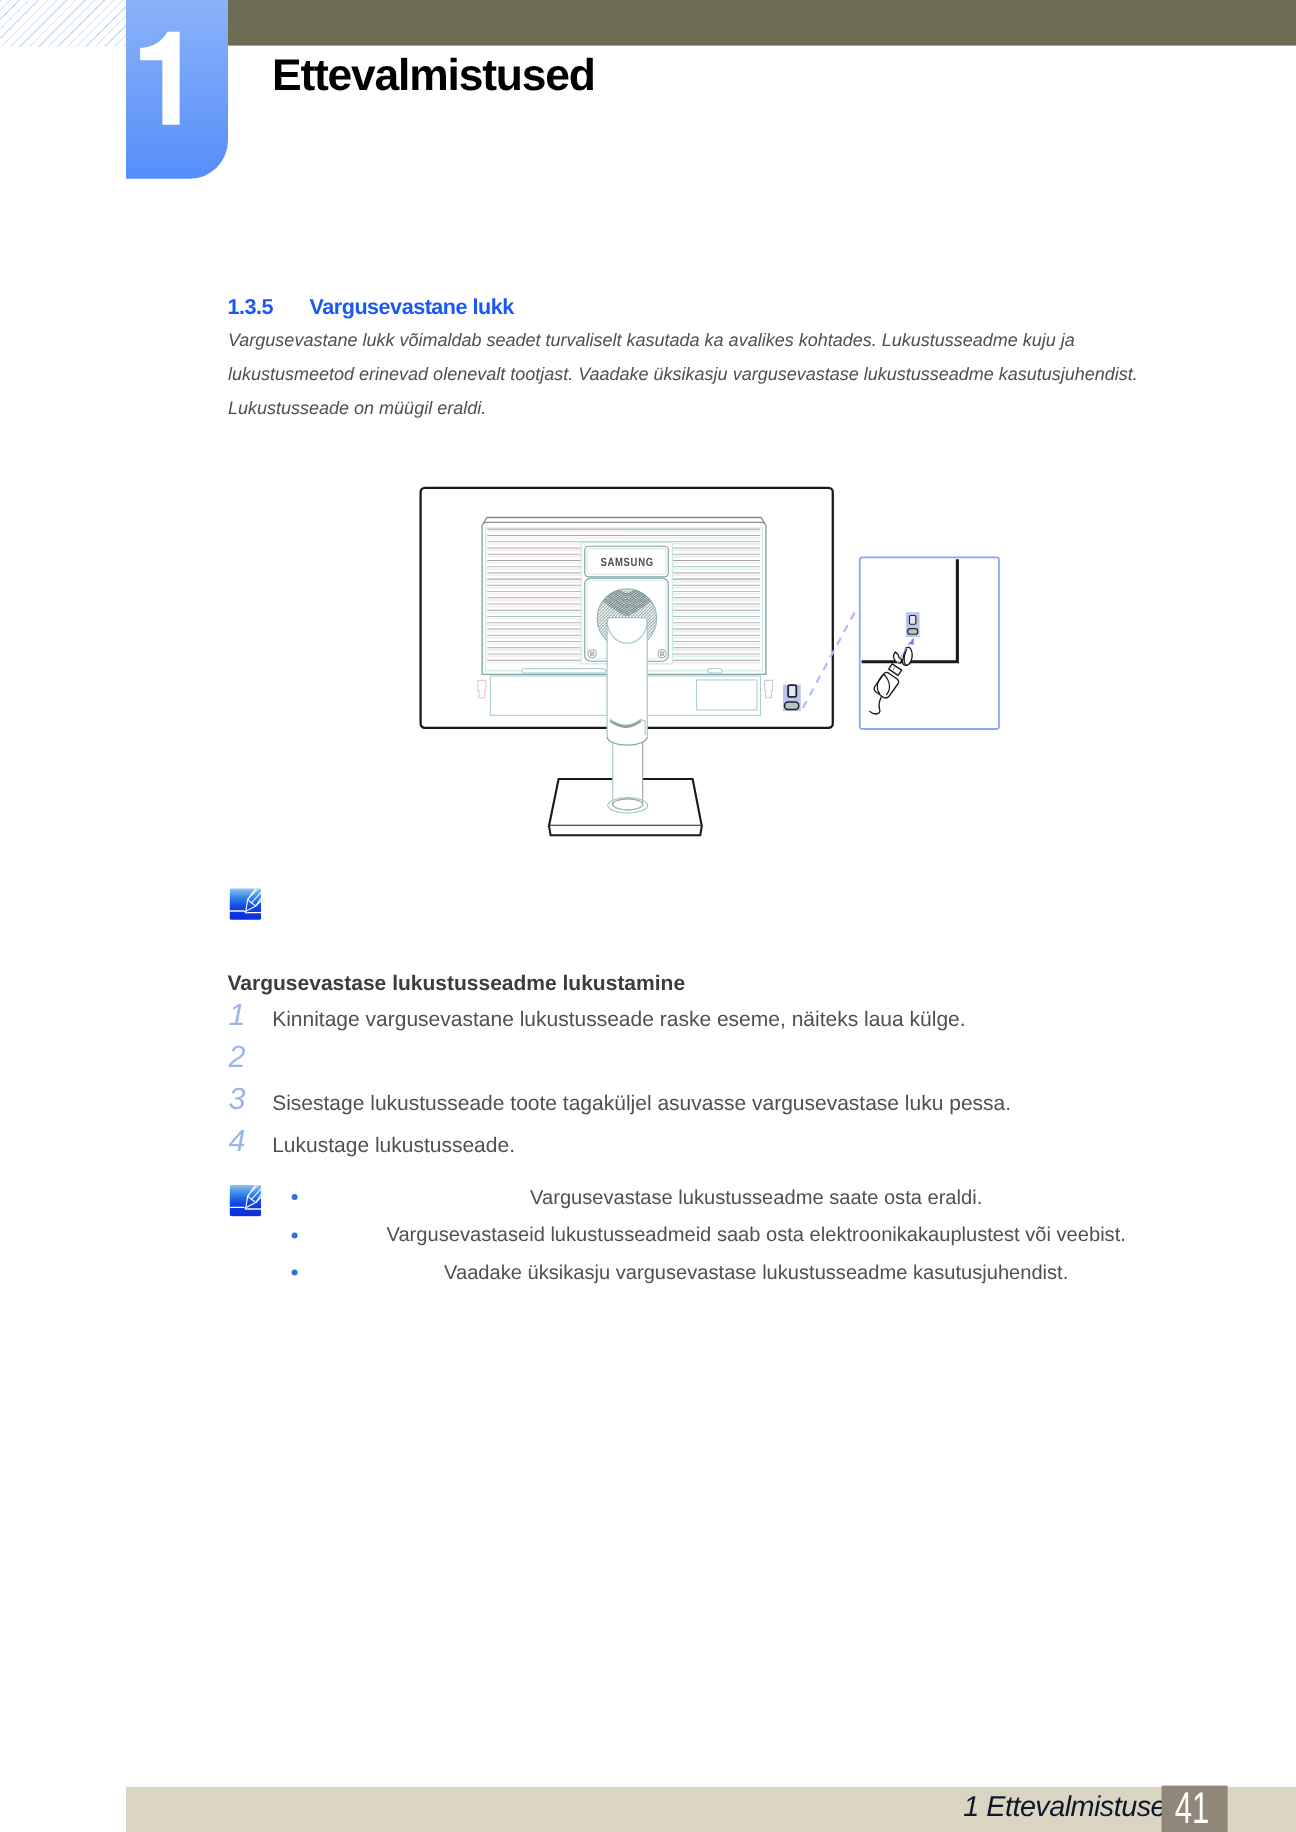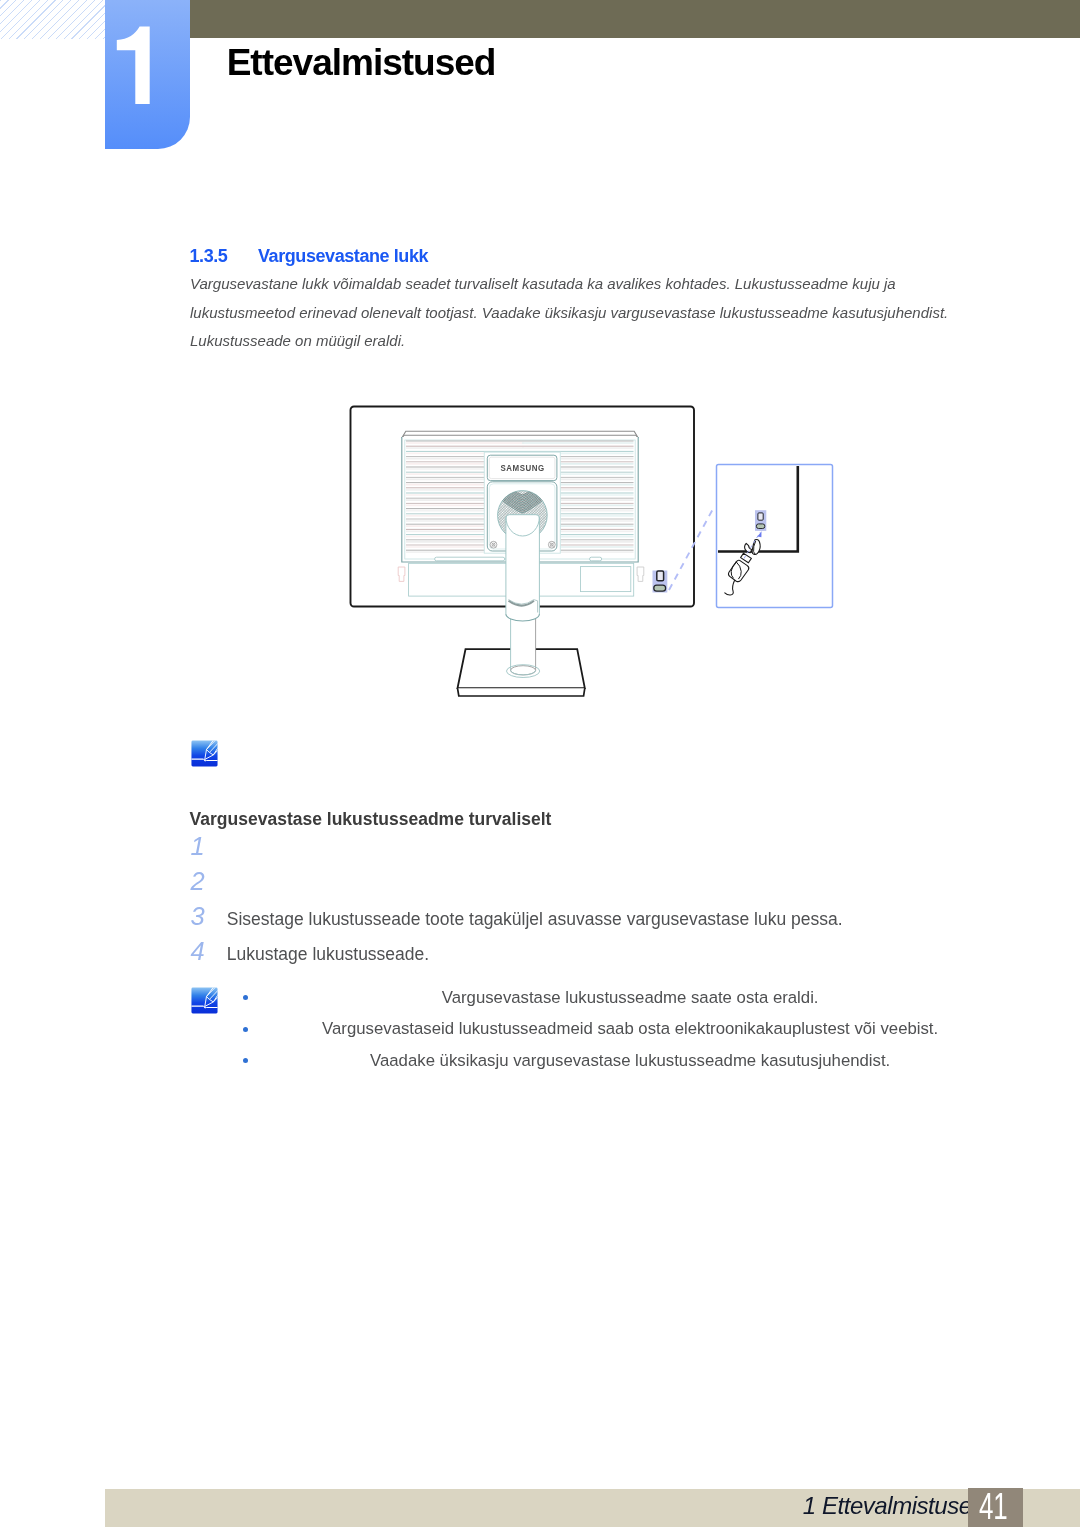--- a/index.html
+++ b/index.html
@@ -284,24 +284,24 @@
           <path d="M17.0 22.8 L31.0 22.8" stroke-width="1.3"></path>
           <path d="M13.9 21.3 L15.4 23.4 L17.0 22.8" stroke-width="0.9"></path>
         </g>
         <g clip-path="url(#nclip)">
           <path d="M14.2 20.7 L15.5 23.3 L16.9 22.5 Z" fill="#ffffff"></path>
         </g>
       </svg>
     </span>
   </div>
 
-  <div class="subhead">Vargusevastase lukustusseadme turvaliselt</div>
+  <div class="subhead">Vargusevastase lukustusseadme lukustamine</div>
 
   <ol class="steps">
-    <li><span class="idx">1</span></li>
+    <li><span class="idx">1</span><span>Kinnitage vargusevastane lukustusseade raske eseme, näiteks laua külge.</span></li>
     <li><span class="idx">2</span></li>
     <li><span class="idx">3</span><span>Sisestage lukustusseade toote tagaküljel asuvasse vargusevastase luku pessa.</span></li>
     <li><span class="idx">4</span><span>Lukustage lukustusseade.</span></li>
   </ol>
 
   <div class="note2">
     <span class="noteicon">
       <svg viewBox="0 0 30 30" width="27" height="27">
         <defs>
           <linearGradient id="ngrad" x1="0" y1="0" x2="0" y2="1">

